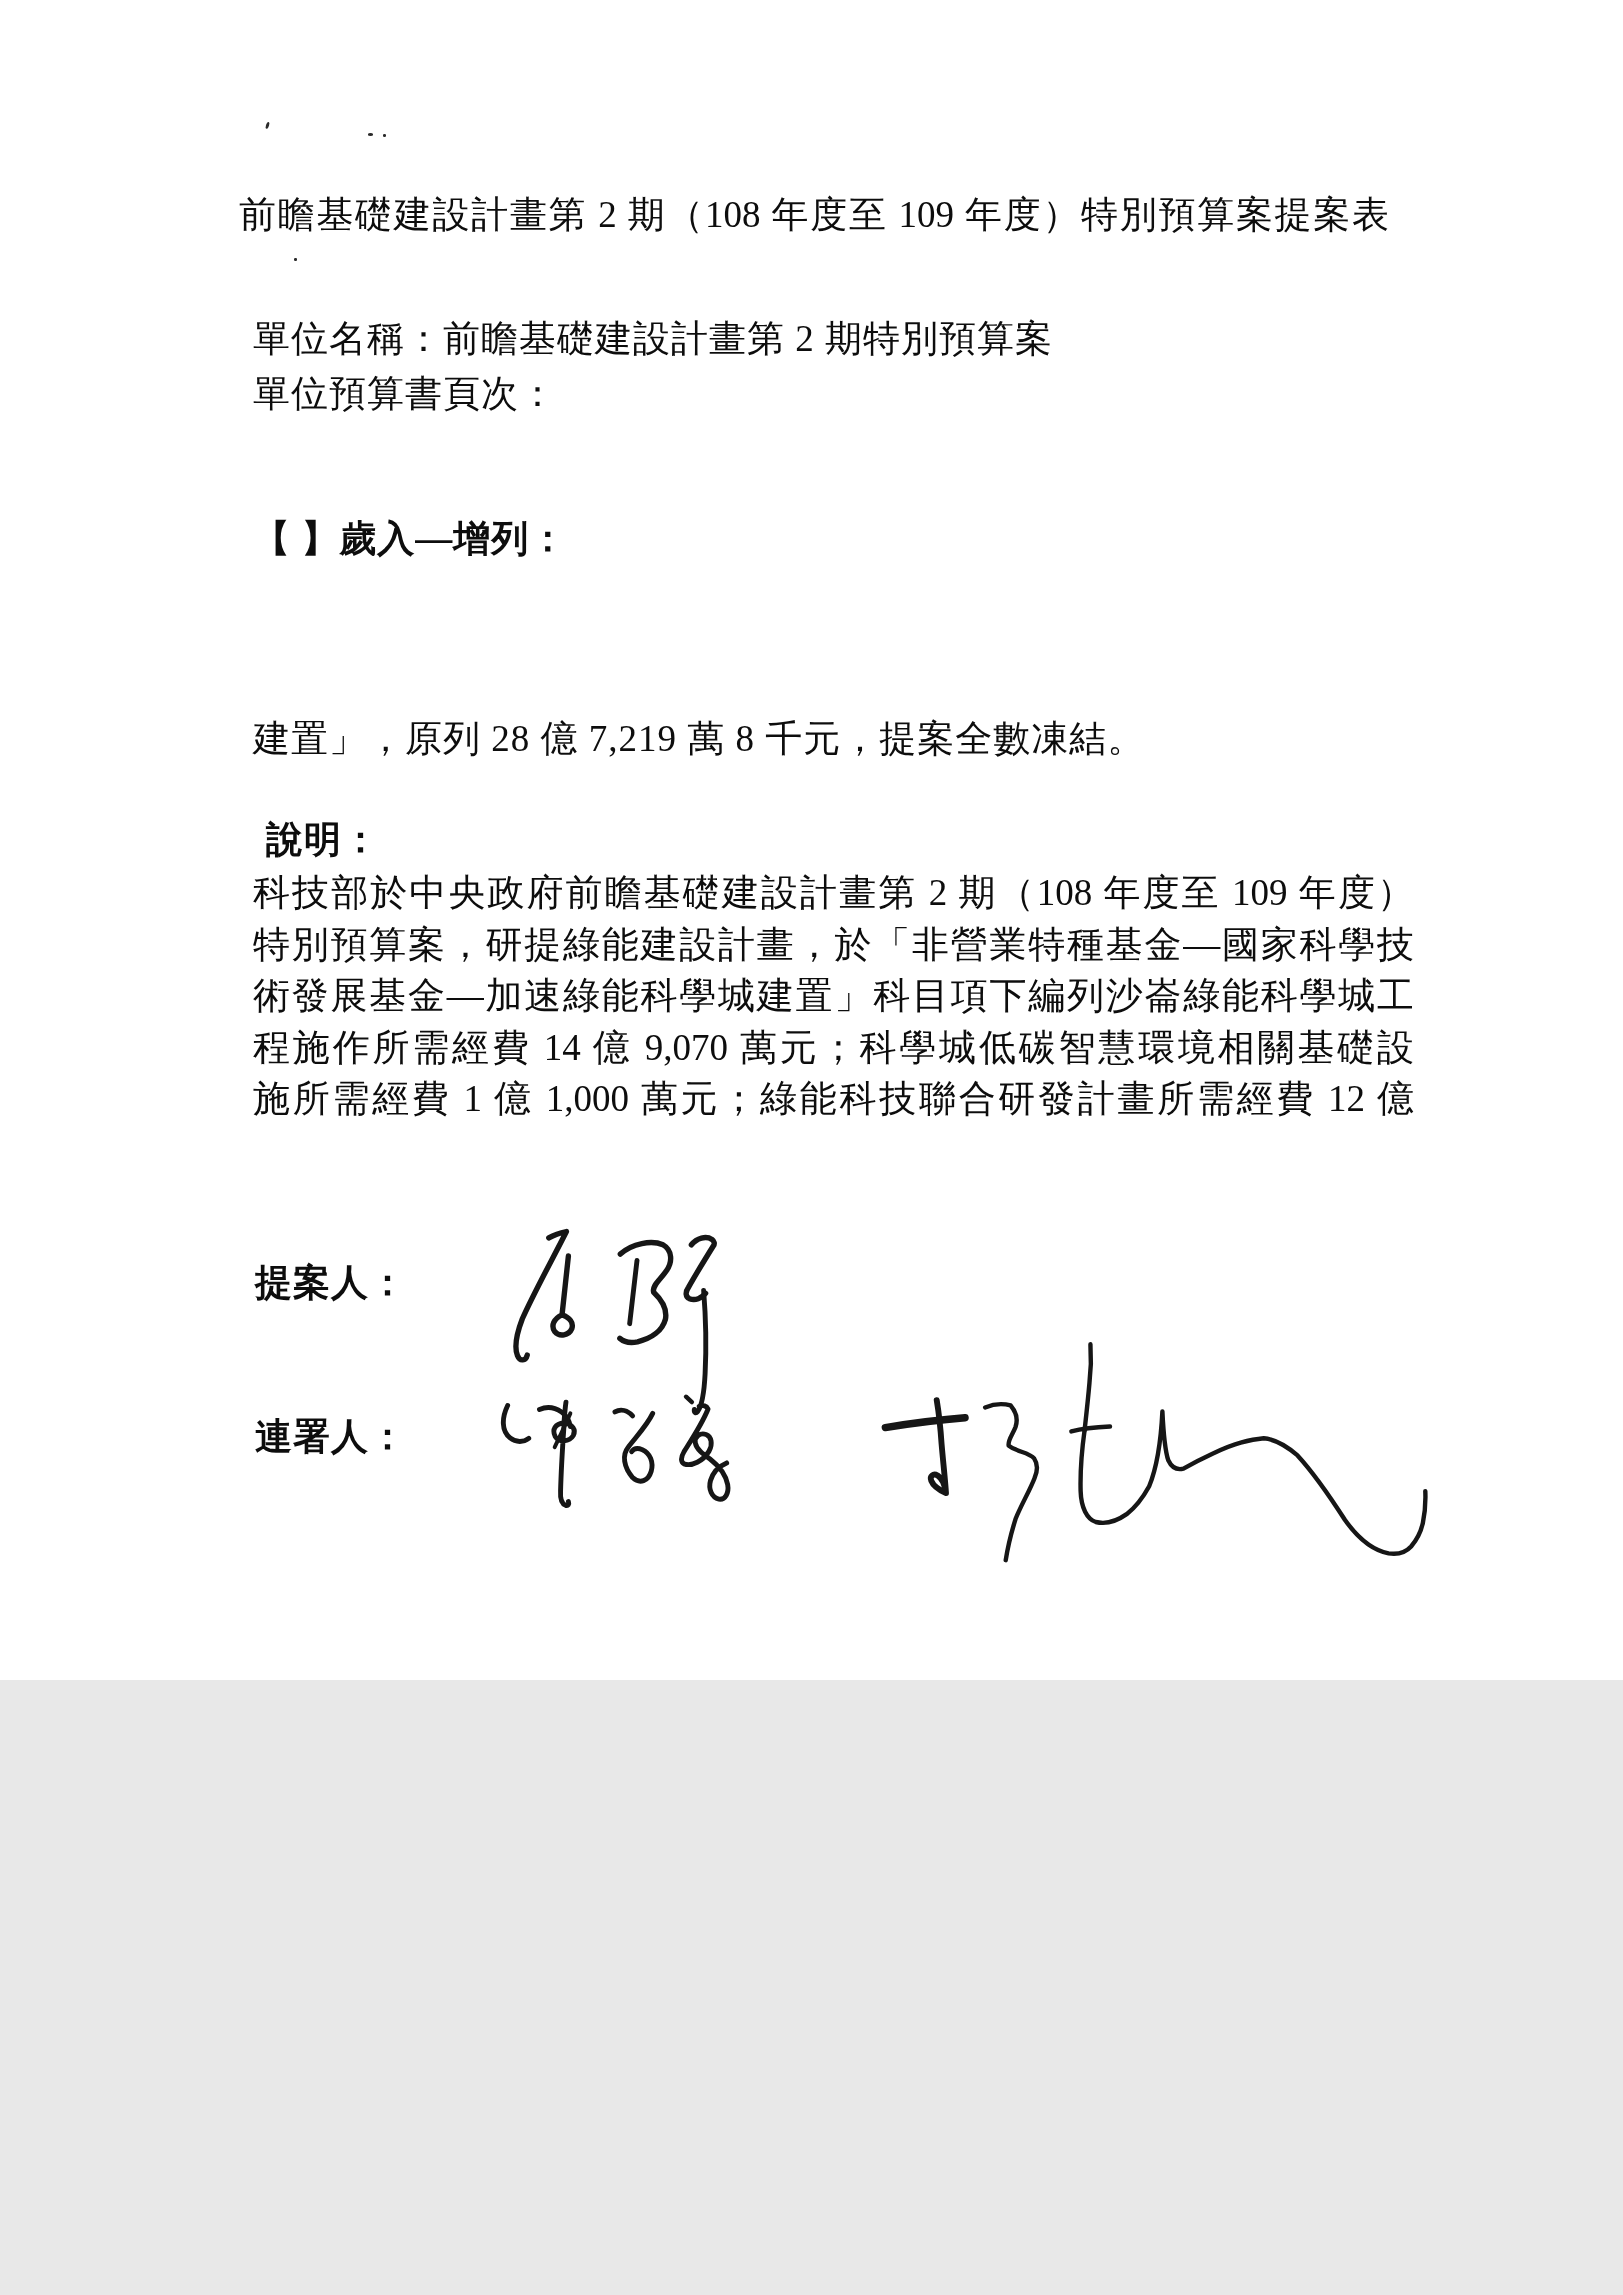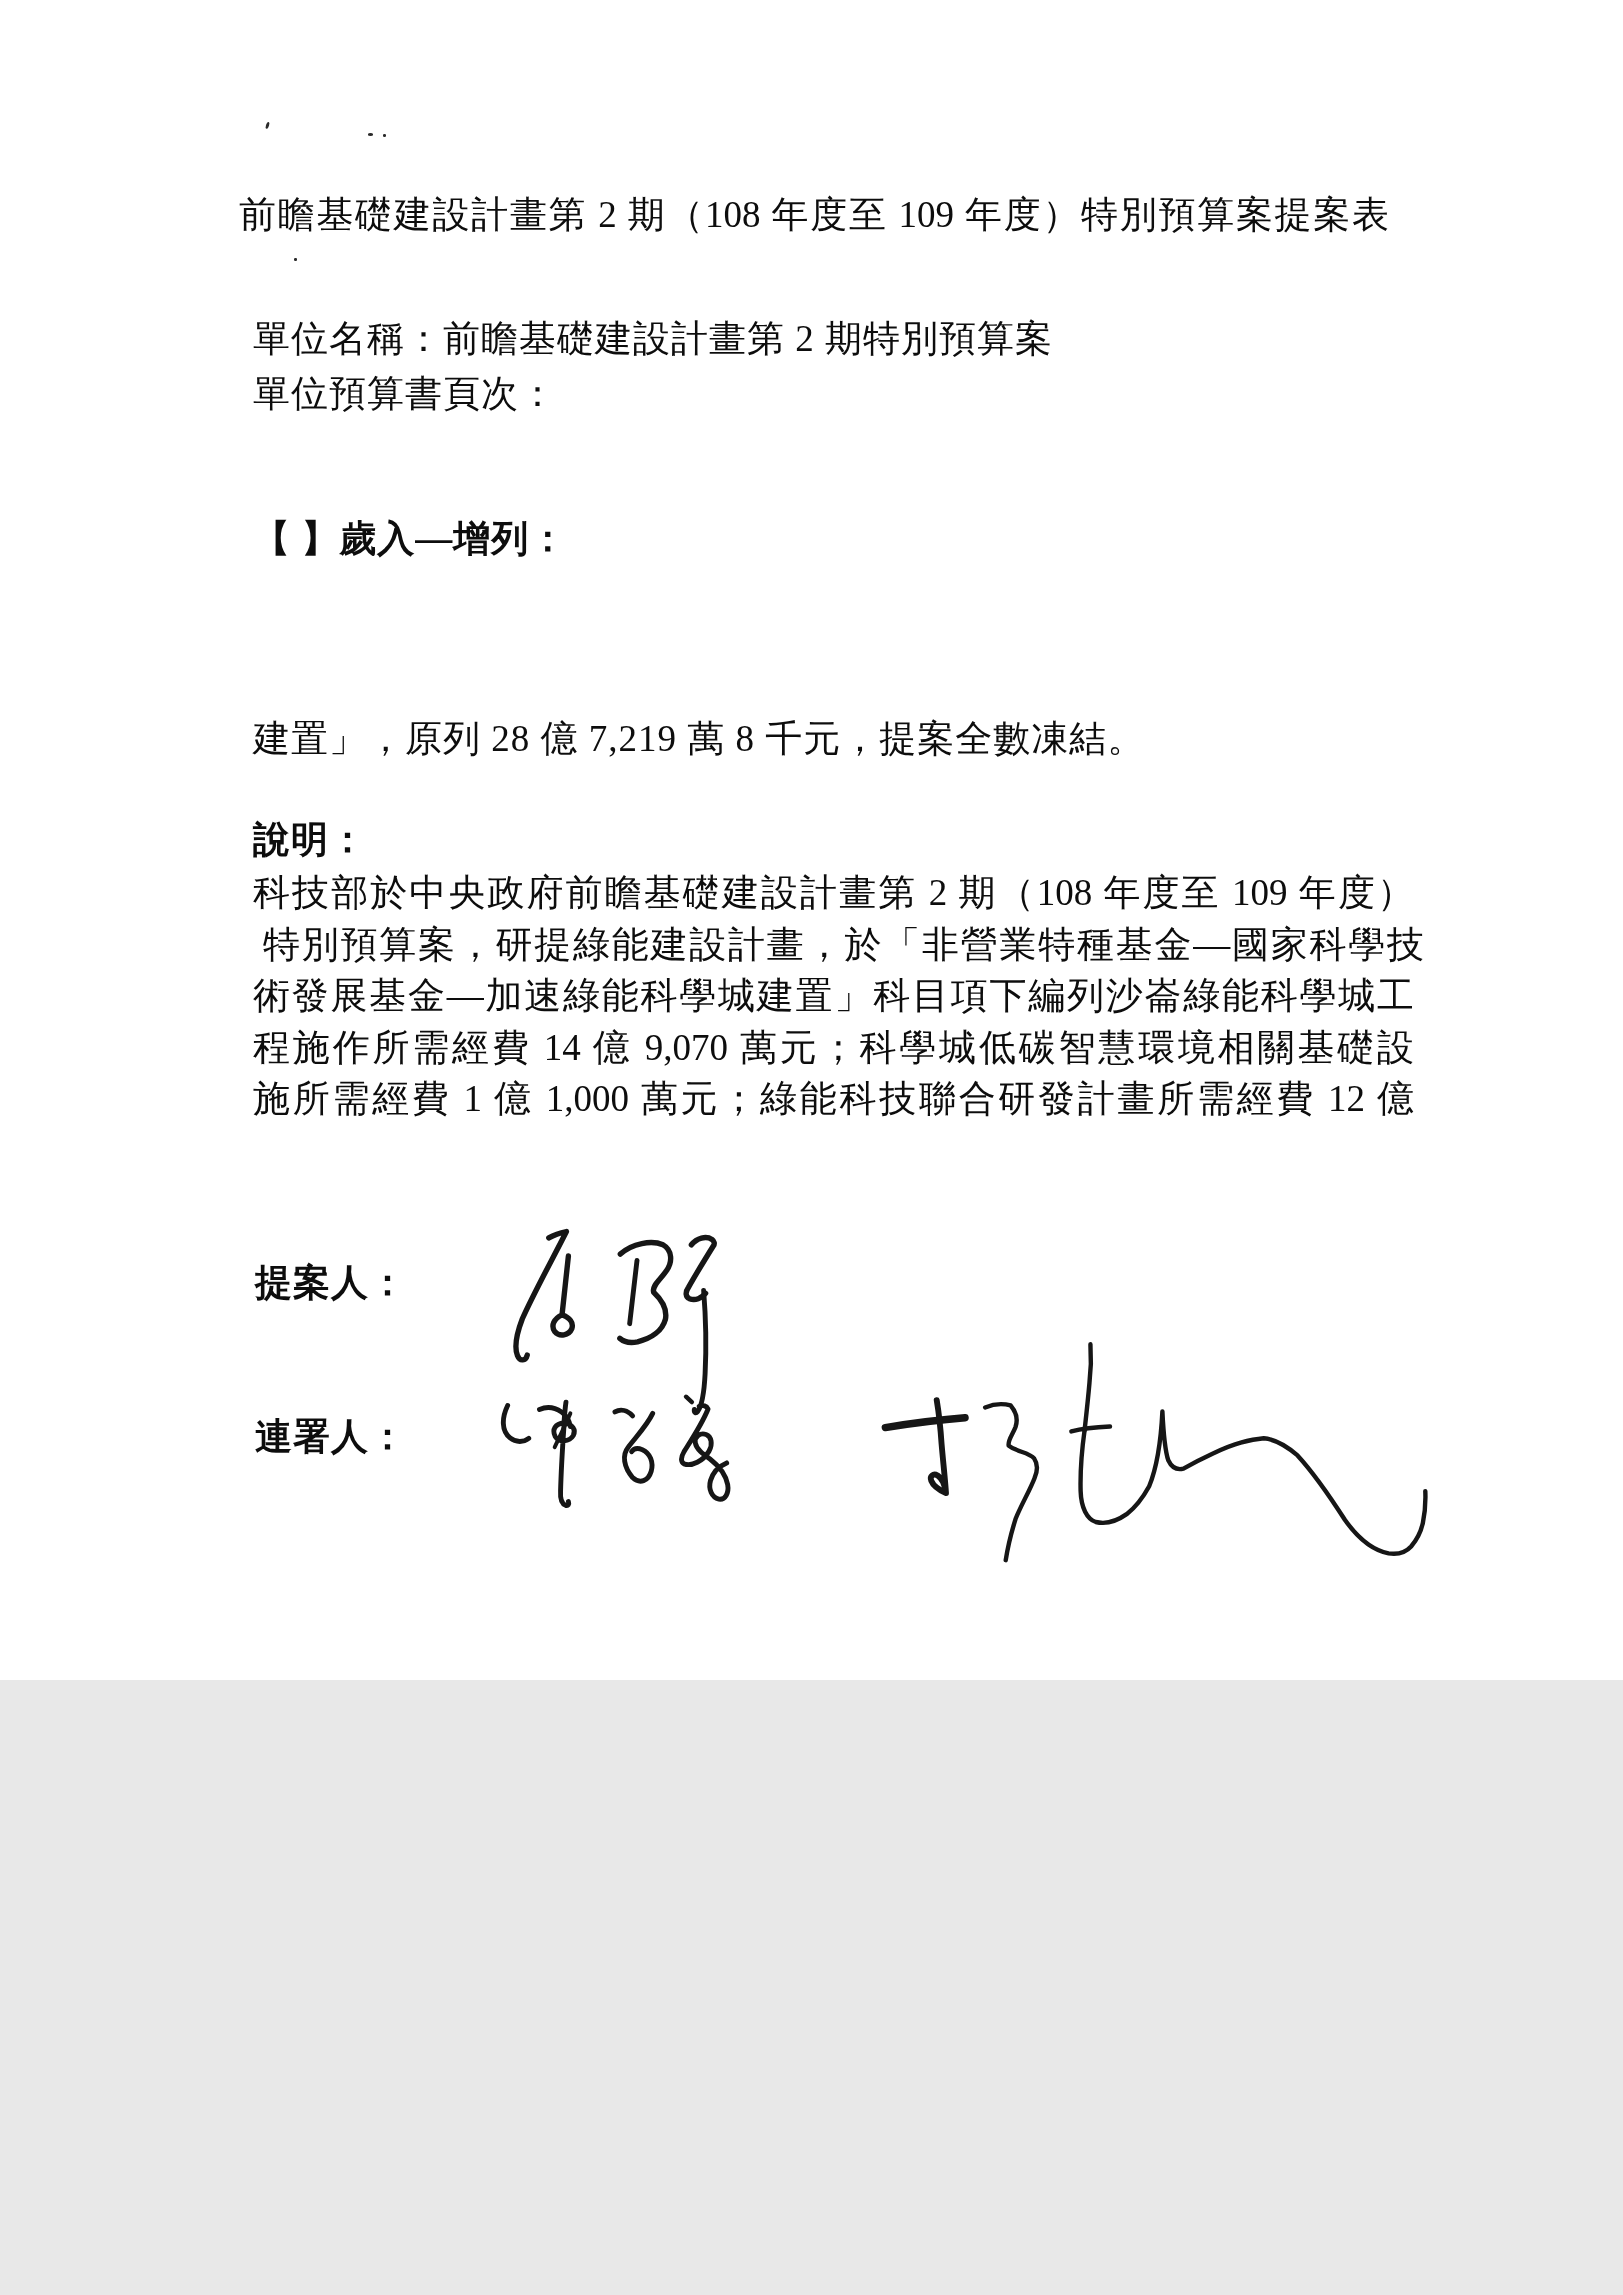--- a/index.html
+++ b/index.html
@@ -44,24 +44,24 @@
   <div class="ln" style="left:253px;top:318px;">單位名稱：前瞻基礎建設計畫第 2 期特別預算案</div>
 
   <div class="ln" style="left:253px;top:373px;">單位預算書頁次：</div>
 
 
   <div class="ln b" style="left:253px;top:518px;">【 】歲入—增列：</div>
 
 
   <div class="ln" style="left:253px;top:718px;">建置」，原列 28 億 7,219 萬 8 千元，提案全數凍結。</div>
 
-  <div class="ln b" style="left:253px;top:819px;">說明：</div>
+  <div class="ln b" style="left:266px;top:819px;">說明：</div>
 
   <div class="ln para" style="left:253px;top:872px;">科技部於中央政府前瞻基礎建設計畫第 2 期（108 年度至 109 年度）</div>
-  <div class="ln para" style="left:263px;top:924px;">特別預算案，研提綠能建設計畫，於「非營業特種基金—國家科學技</div>
+  <div class="ln para" style="left:253px;top:924px;">特別預算案，研提綠能建設計畫，於「非營業特種基金—國家科學技</div>
   <div class="ln para" style="left:253px;top:975px;">術發展基金—加速綠能科學城建置」科目項下編列沙崙綠能科學城工</div>
   <div class="ln para" style="left:253px;top:1027px;">程施作所需經費 14 億 9,070 萬元；科學城低碳智慧環境相關基礎設</div>
   <div class="ln para" style="left:253px;top:1078px;">施所需經費 1 億 1,000 萬元；綠能科技聯合研發計畫所需經費 12 億</div>
 
   <div class="ln b" style="left:255px;top:1262px;">提案人：</div>
 
   <div class="ln b" style="left:255px;top:1416px;">連署人：</div>
 
   <svg class="sig" style="left:490px;top:1197px;" width="245" height="221" viewBox="0 0 500 450">
     <path class="stroke" stroke-width="11" d="M 120,83 C 132,76 146,72 156,70 C 130,122 92,190 66,248 C 53,282 50,308 56,323 C 61,336 73,334 76,322"></path>

